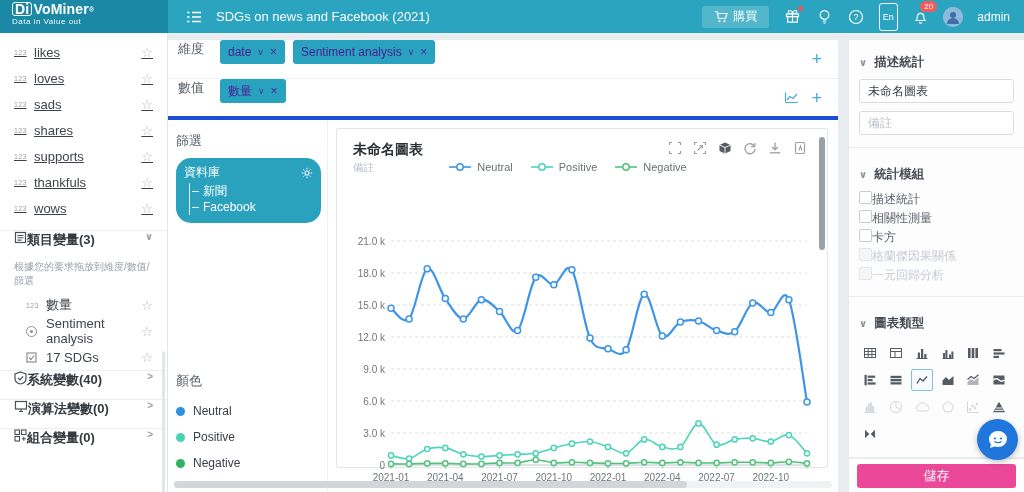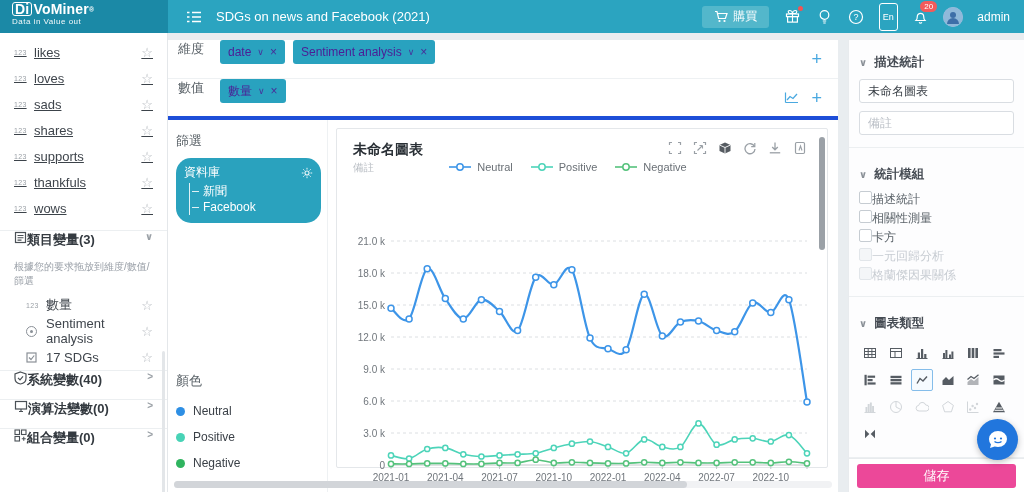--- a/index.html
+++ b/index.html
@@ -555,25 +555,25 @@
           <div class="ck-row">
      <span class="ck"></span>
      <span>相關性測量</span>
    </div>
           <div class="ck-row">
      <span class="ck"></span>
      <span>卡方</span>
    </div>
           <div class="ck-row dis">
      <span class="ck"></span>
-     <span>一元回歸分析</span>
+     <span>格蘭傑因果關係</span>
    </div>
           <div class="ck-row dis">
      <span class="ck"></span>
-     <span>格蘭傑因果關係</span>
+     <span>一元回歸分析</span>
    </div>
         </div>
     </div>
     <div class="rp-div" style="margin-top:10px"></div>
     <div class="rp-sec">
       <div class="rp-head">
         <span class="rp-chev">∨</span>
         <span>圖表類型</span>
       </div>
       <div class="ct-grid" id="chartTypeGrid">

